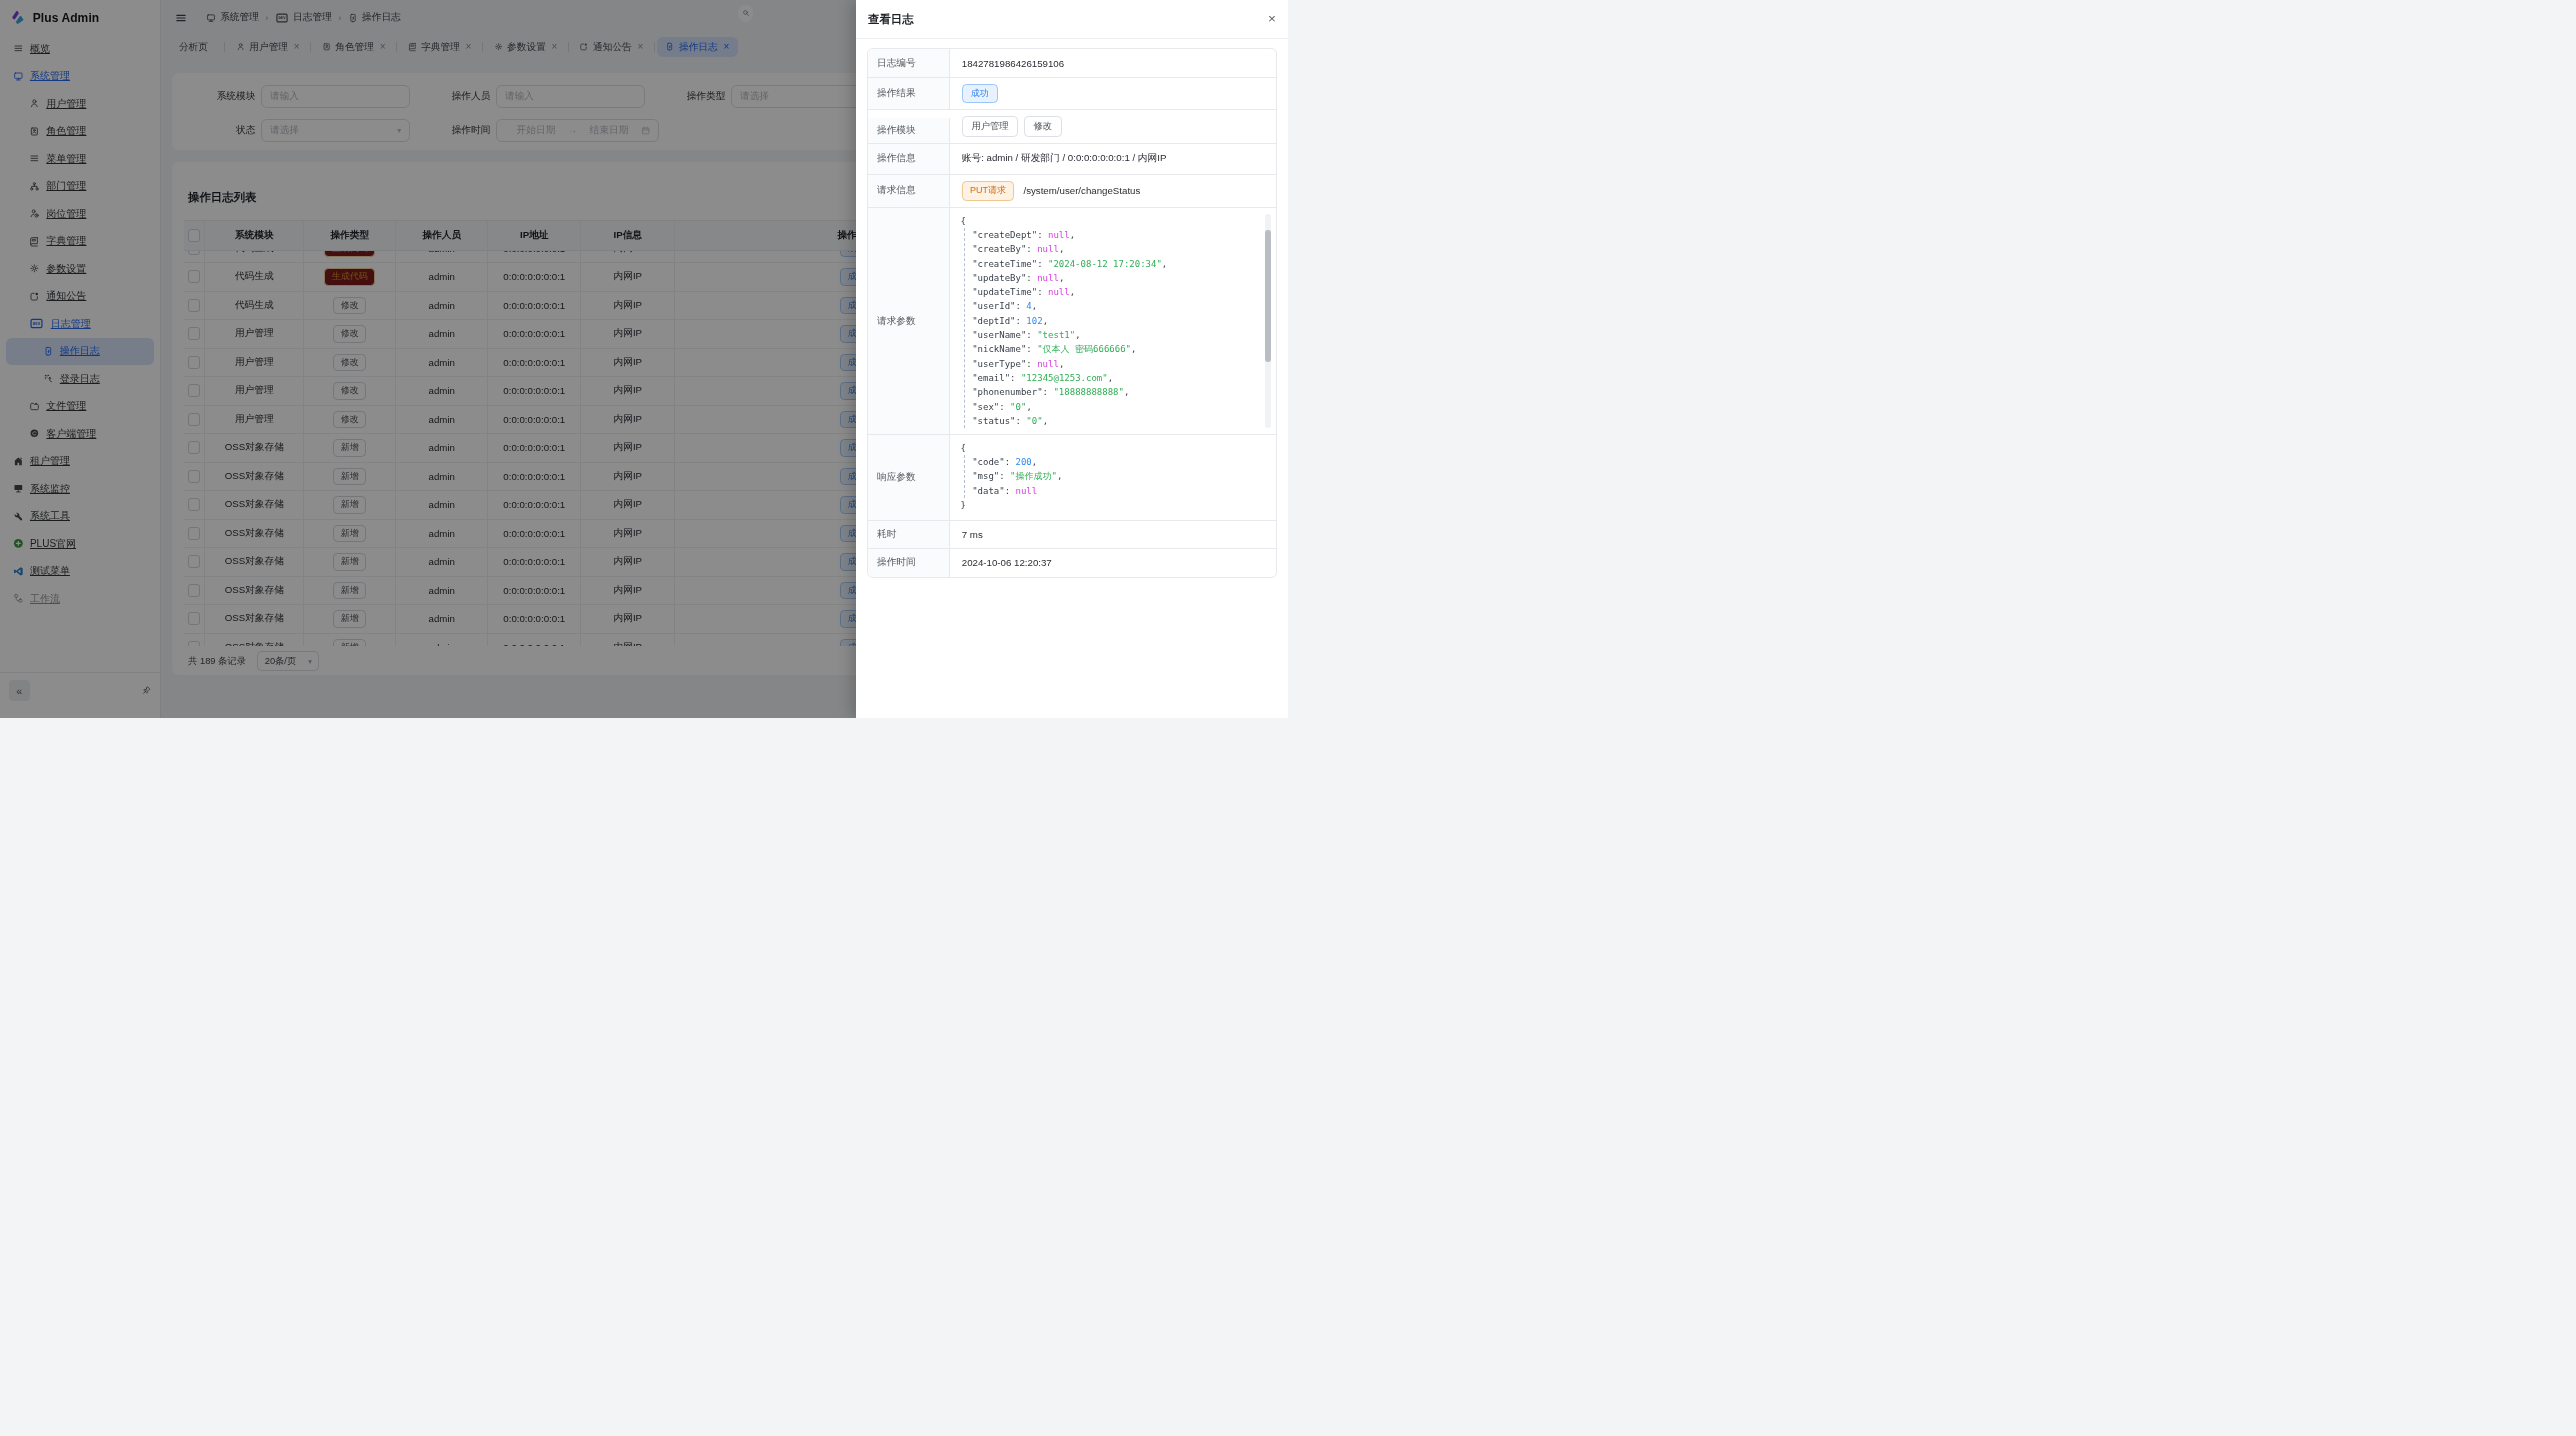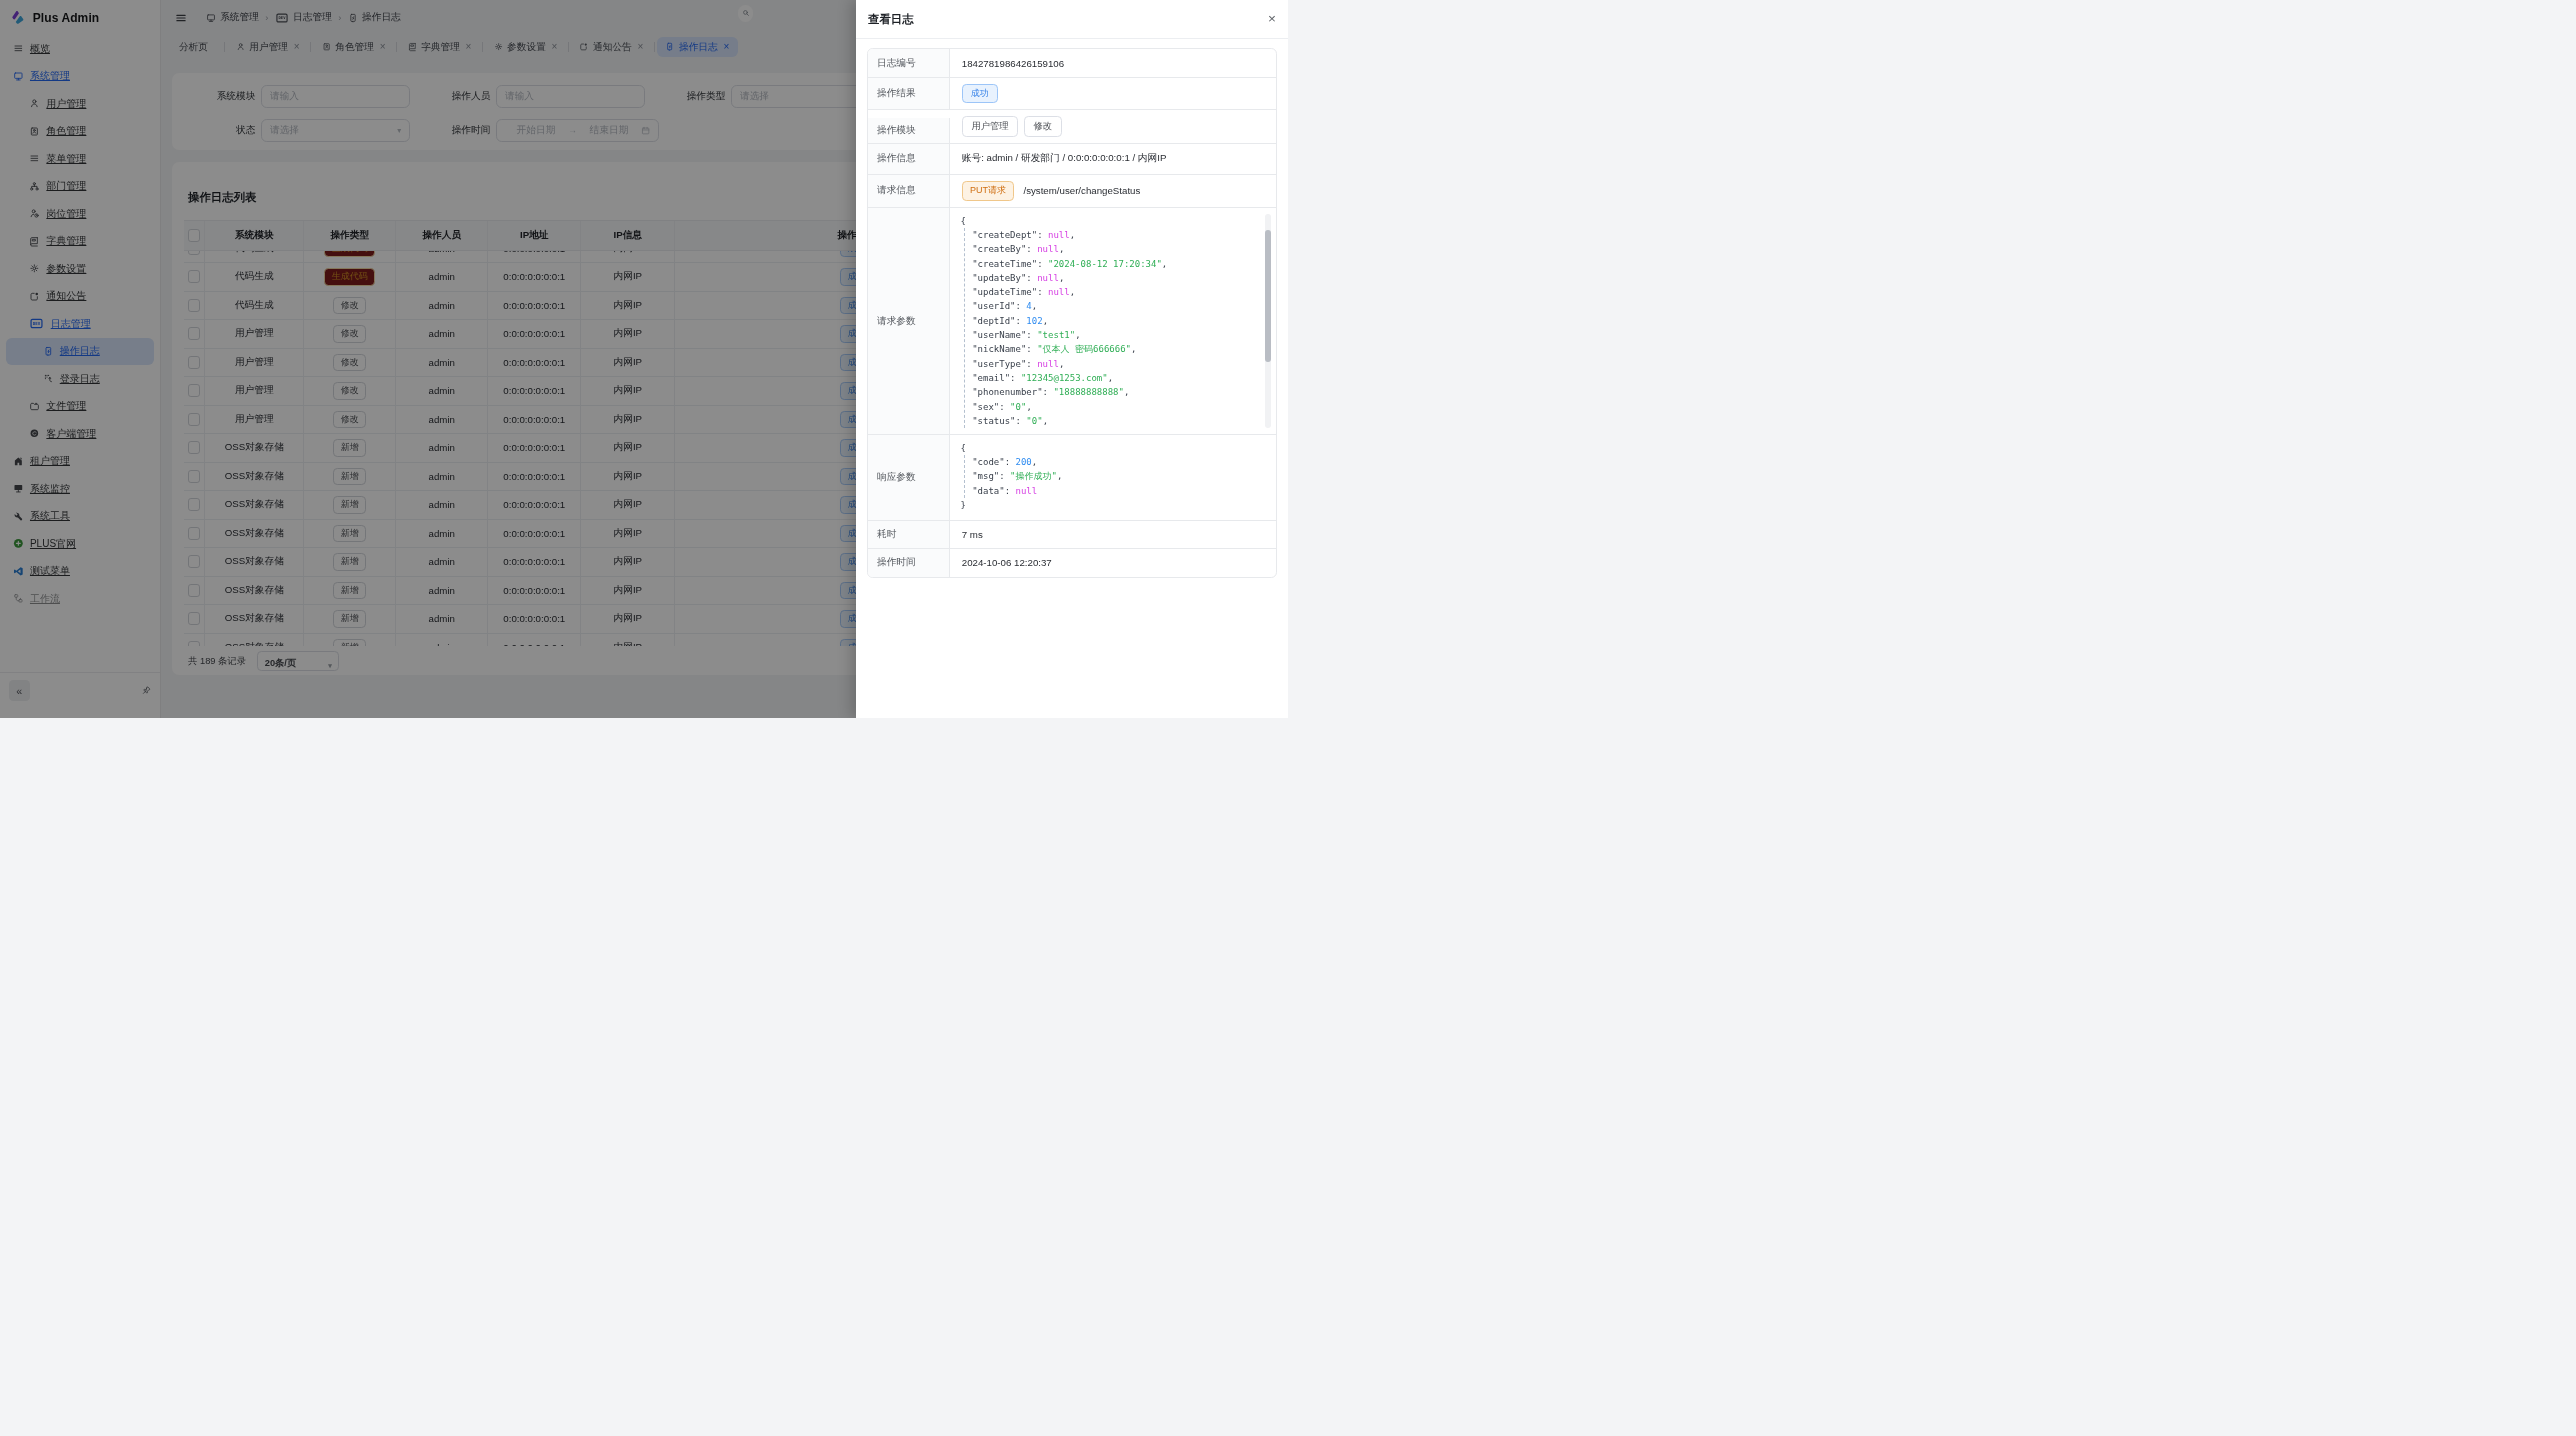--- a/index.html
+++ b/index.html
@@ -85,22 +85,22 @@
   .tbl-body{height:395px;overflow:hidden;}
   .tbl-row{display:flex;height:27.5px;border-bottom:0.7px solid #eceef2;background:#fff;}
   .tbl-row.partial-top{margin-top:-16.5px;}
   .cell{font-size:9.7px;color:#2a2d33;}
   .chk{width:10.7px;height:10.7px;border:0.7px solid #d2d5db;border-radius:2.9px;background:#fff;}
   .tag{display:inline-block;padding:2.1px 6.4px;border-radius:4.3px;font-size:9px;line-height:1.25;border:0.7px solid transparent;white-space:nowrap;}
   .tag-warn{color:#d09124;background:#7f1d1d;border-color:#f0d9a6;}
   .tag-plain{color:#4e5156;background:#fff;border-color:#d4d7dd;}
   .tag-success{color:#3a84e8;background:#e8f2fe;border-color:#a9ccfa;}
   .pager{height:30px;display:flex;align-items:center;gap:11.4px;padding-left:4.3px;font-size:9.3px;color:#45484e;}
-  .size-select{width:82px;height:20px;border:0.7px solid #dcdfe6;border-radius:4.3px;display:flex;align-items:flex-end;
-               justify-content:space-between;padding:0 6.4px;box-sizing:border-box;color:#45484e;cursor:pointer;background:#fff;font-weight:bold;}
+  .size-select{width:62px;height:20px;border:0.7px solid #dcdfe6;border-radius:4.3px;display:flex;align-items:center;
+               justify-content:space-between;padding:0 6.4px;box-sizing:border-box;color:#45484e;cursor:pointer;background:#fff;}
   .size-select .dd{font-size:7.2px;color:#9ca1a8;}
 
   
   .overlay{position:absolute;inset:0;background:rgba(0,0,0,.45);z-index:5;}
   .drawer{position:absolute;top:0;right:0;width:432px;height:100%;background:#fff;z-index:6;
           box-shadow:-5.7px 0 13px rgba(0,0,0,.18);}
   .d-header{height:39px;border-bottom:0.7px solid #eceef1;display:flex;align-items:center;padding:0 12px;box-sizing:border-box;}
   .d-title{font-size:11.4px;font-weight:700;color:#1e2227;}
   .d-close{margin-left:auto;font-size:13.6px;color:#5f6368;line-height:1;cursor:pointer;}
   .d-body{padding:9.3px 11.4px;}

